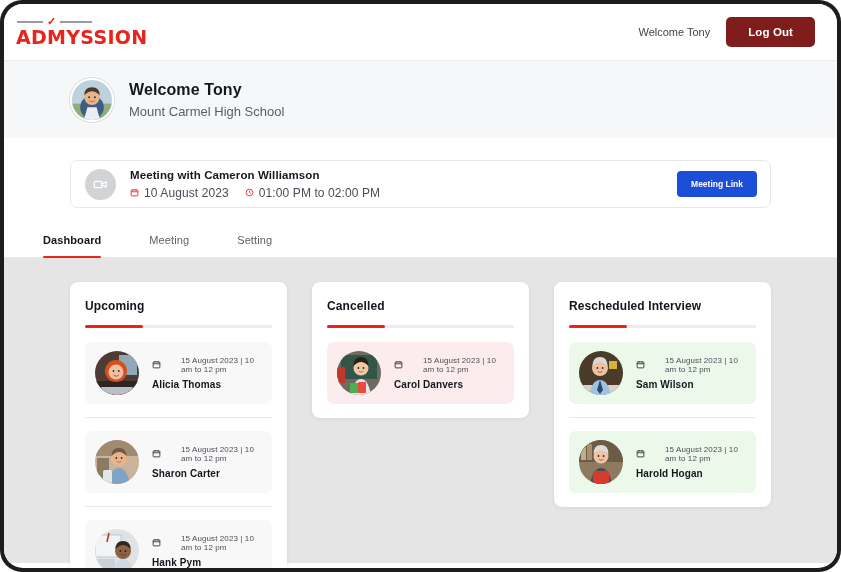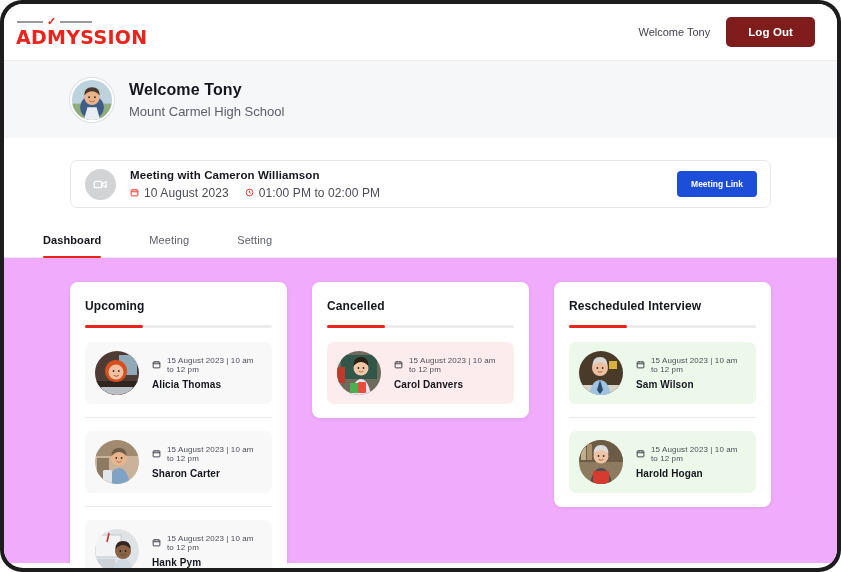--- a/index.html
+++ b/index.html
@@ -196,21 +196,21 @@
     border-radius: 2px;
   }
   .tabs-rule {
     height: 1px;
     background: #e9eaec;
     margin-top: 0;
   }
 
   
   .board {
-    background: #f0abfc;
+    background: #e5e5e5;
     height: 305px;
     display: flex;
     gap: 25px;
     padding: 24px 66px 0 66px;
   }
   .column {
     background: #ffffff;
     border-radius: 8px;
     box-shadow: 0 1px 4px rgba(20,22,30,0.07);
     flex: 1;
@@ -254,21 +254,21 @@
     width: 44px; height: 44px;
     border-radius: 50%;
     overflow: hidden;
     flex: none;
   }
   .item-photo svg { display: block; width: 100%; height: 100%; }
   .item-texts { margin-left: 13px; }
   .item-meta {
     display: flex;
     align-items: center;
-    gap: 6px;
+    gap: 20px;
     font-size: 8px;
     color: #4c4f58;
     letter-spacing: 0.1px;
   }
   .item-name {
     font-size: 10px;
     font-weight: 700;
     color: #15171f;
     margin-top: 5px;
     letter-spacing: 0.1px;

